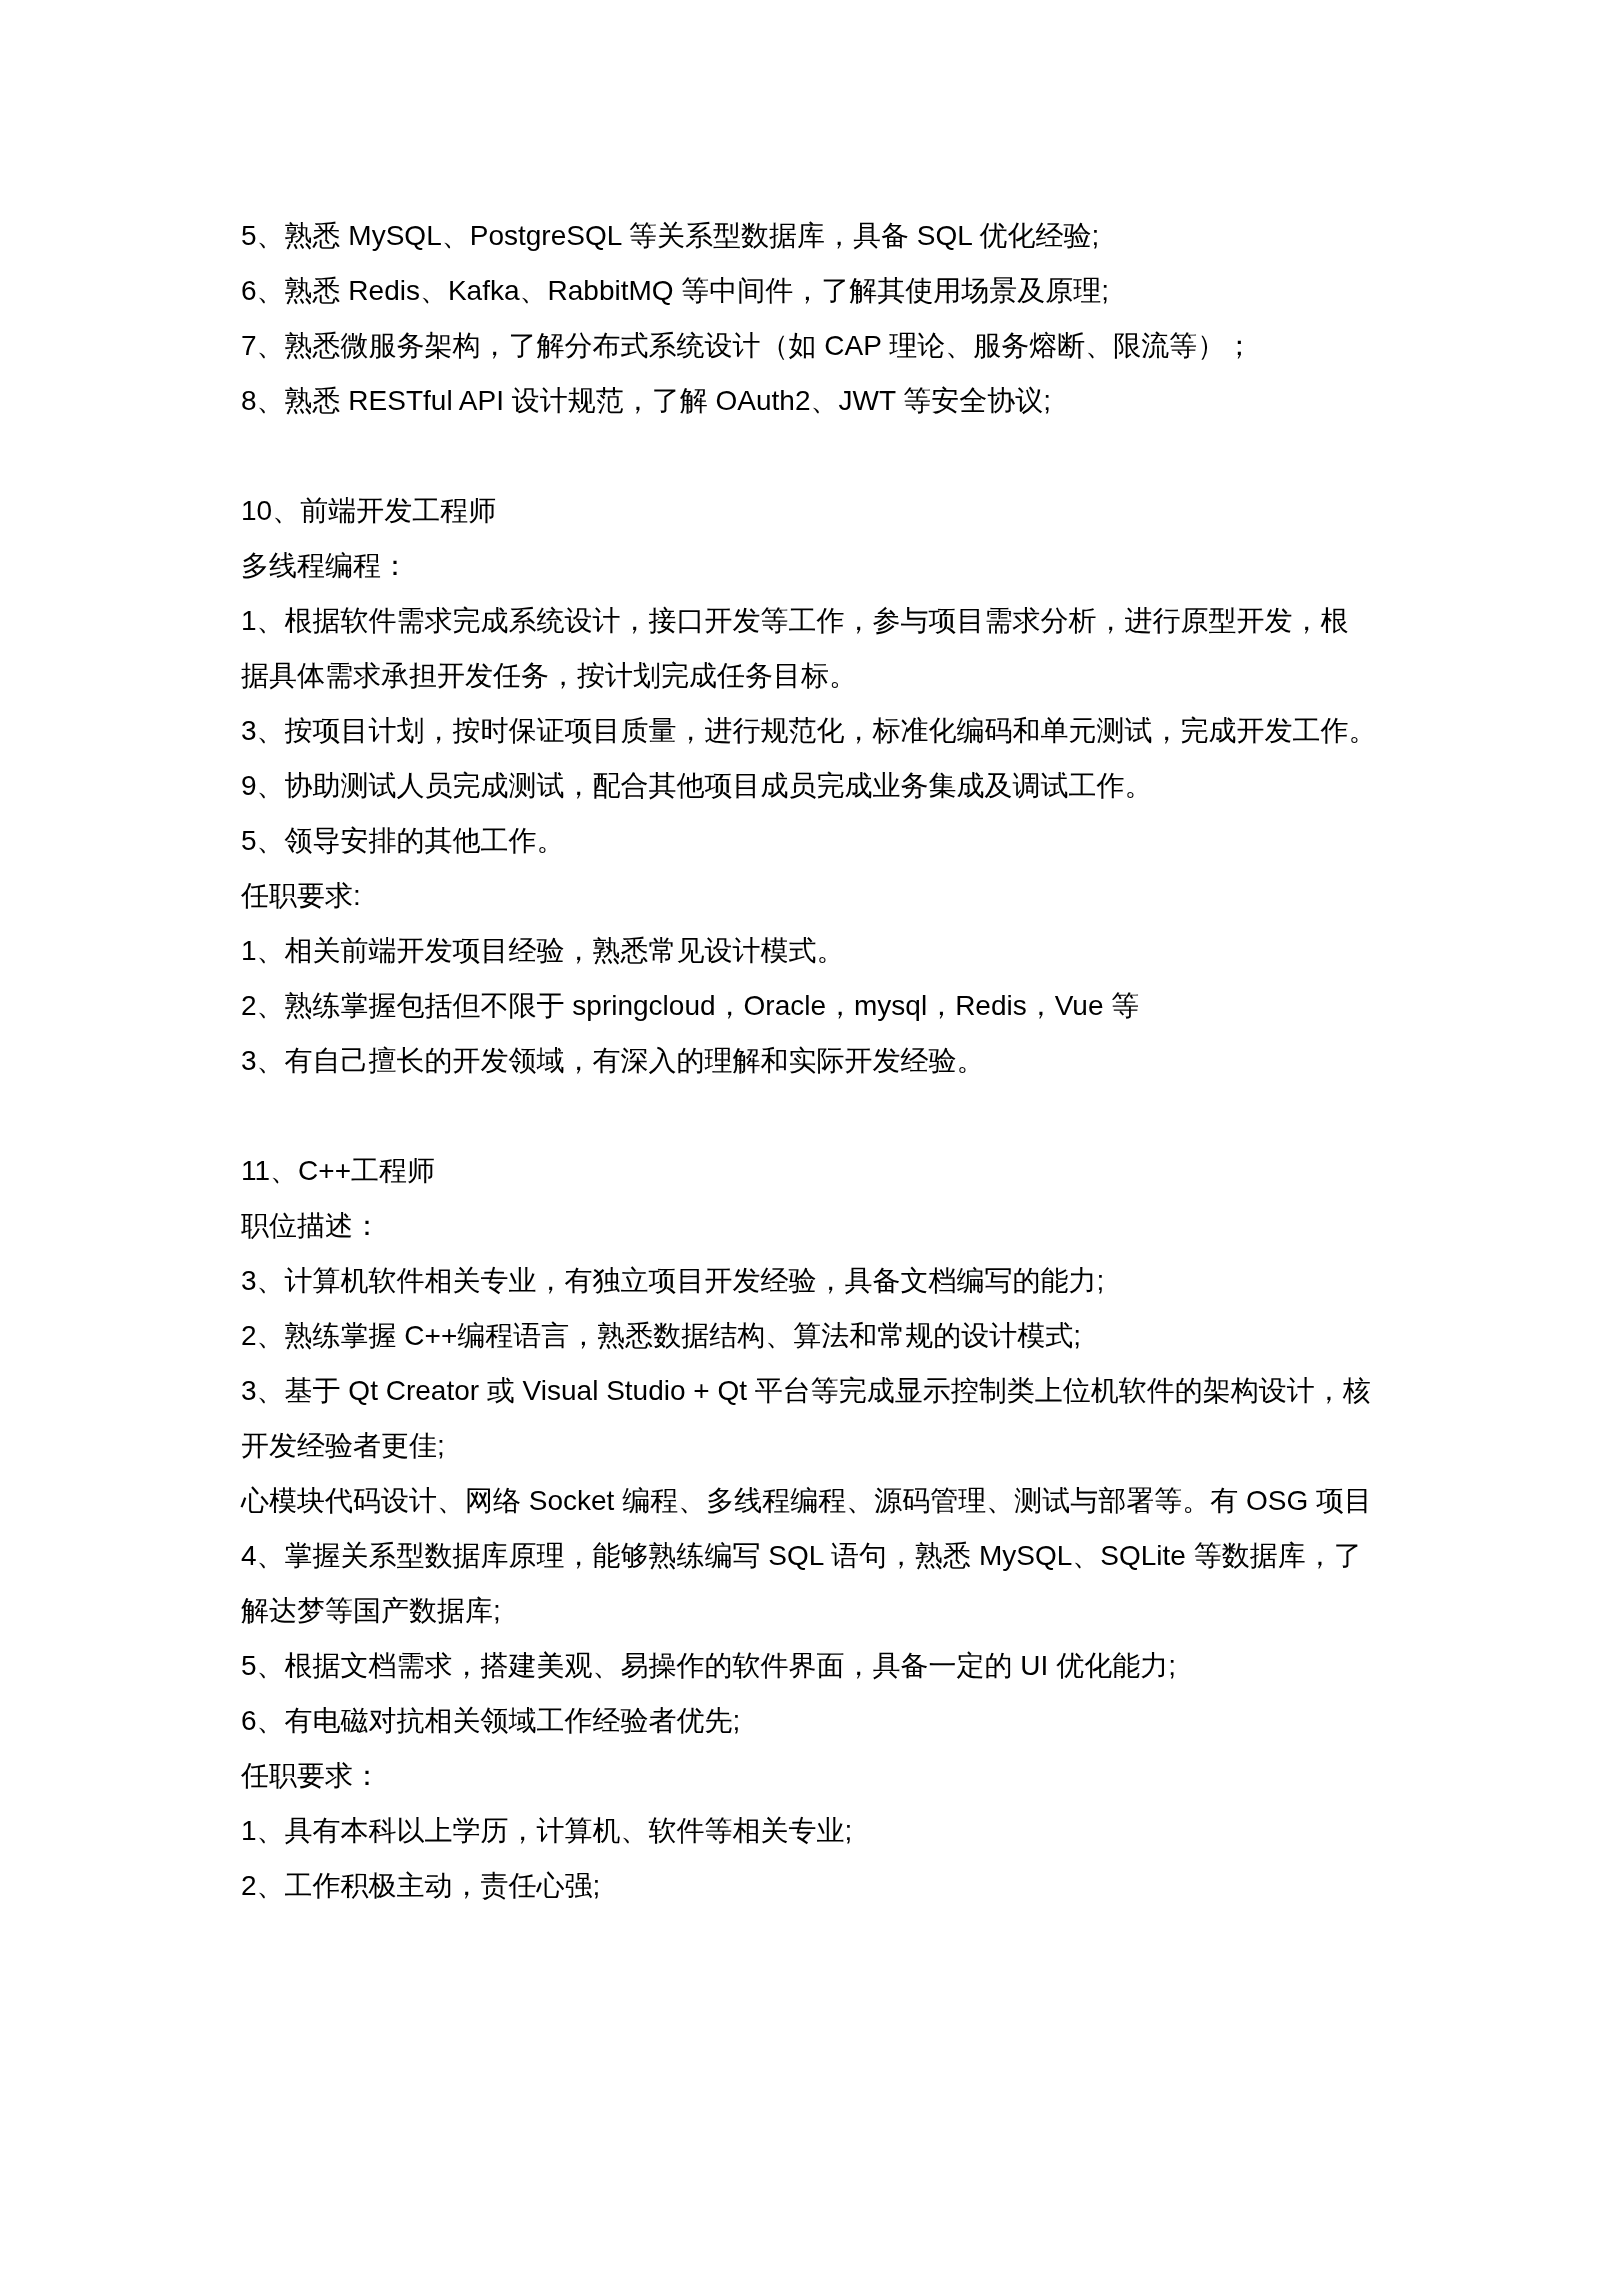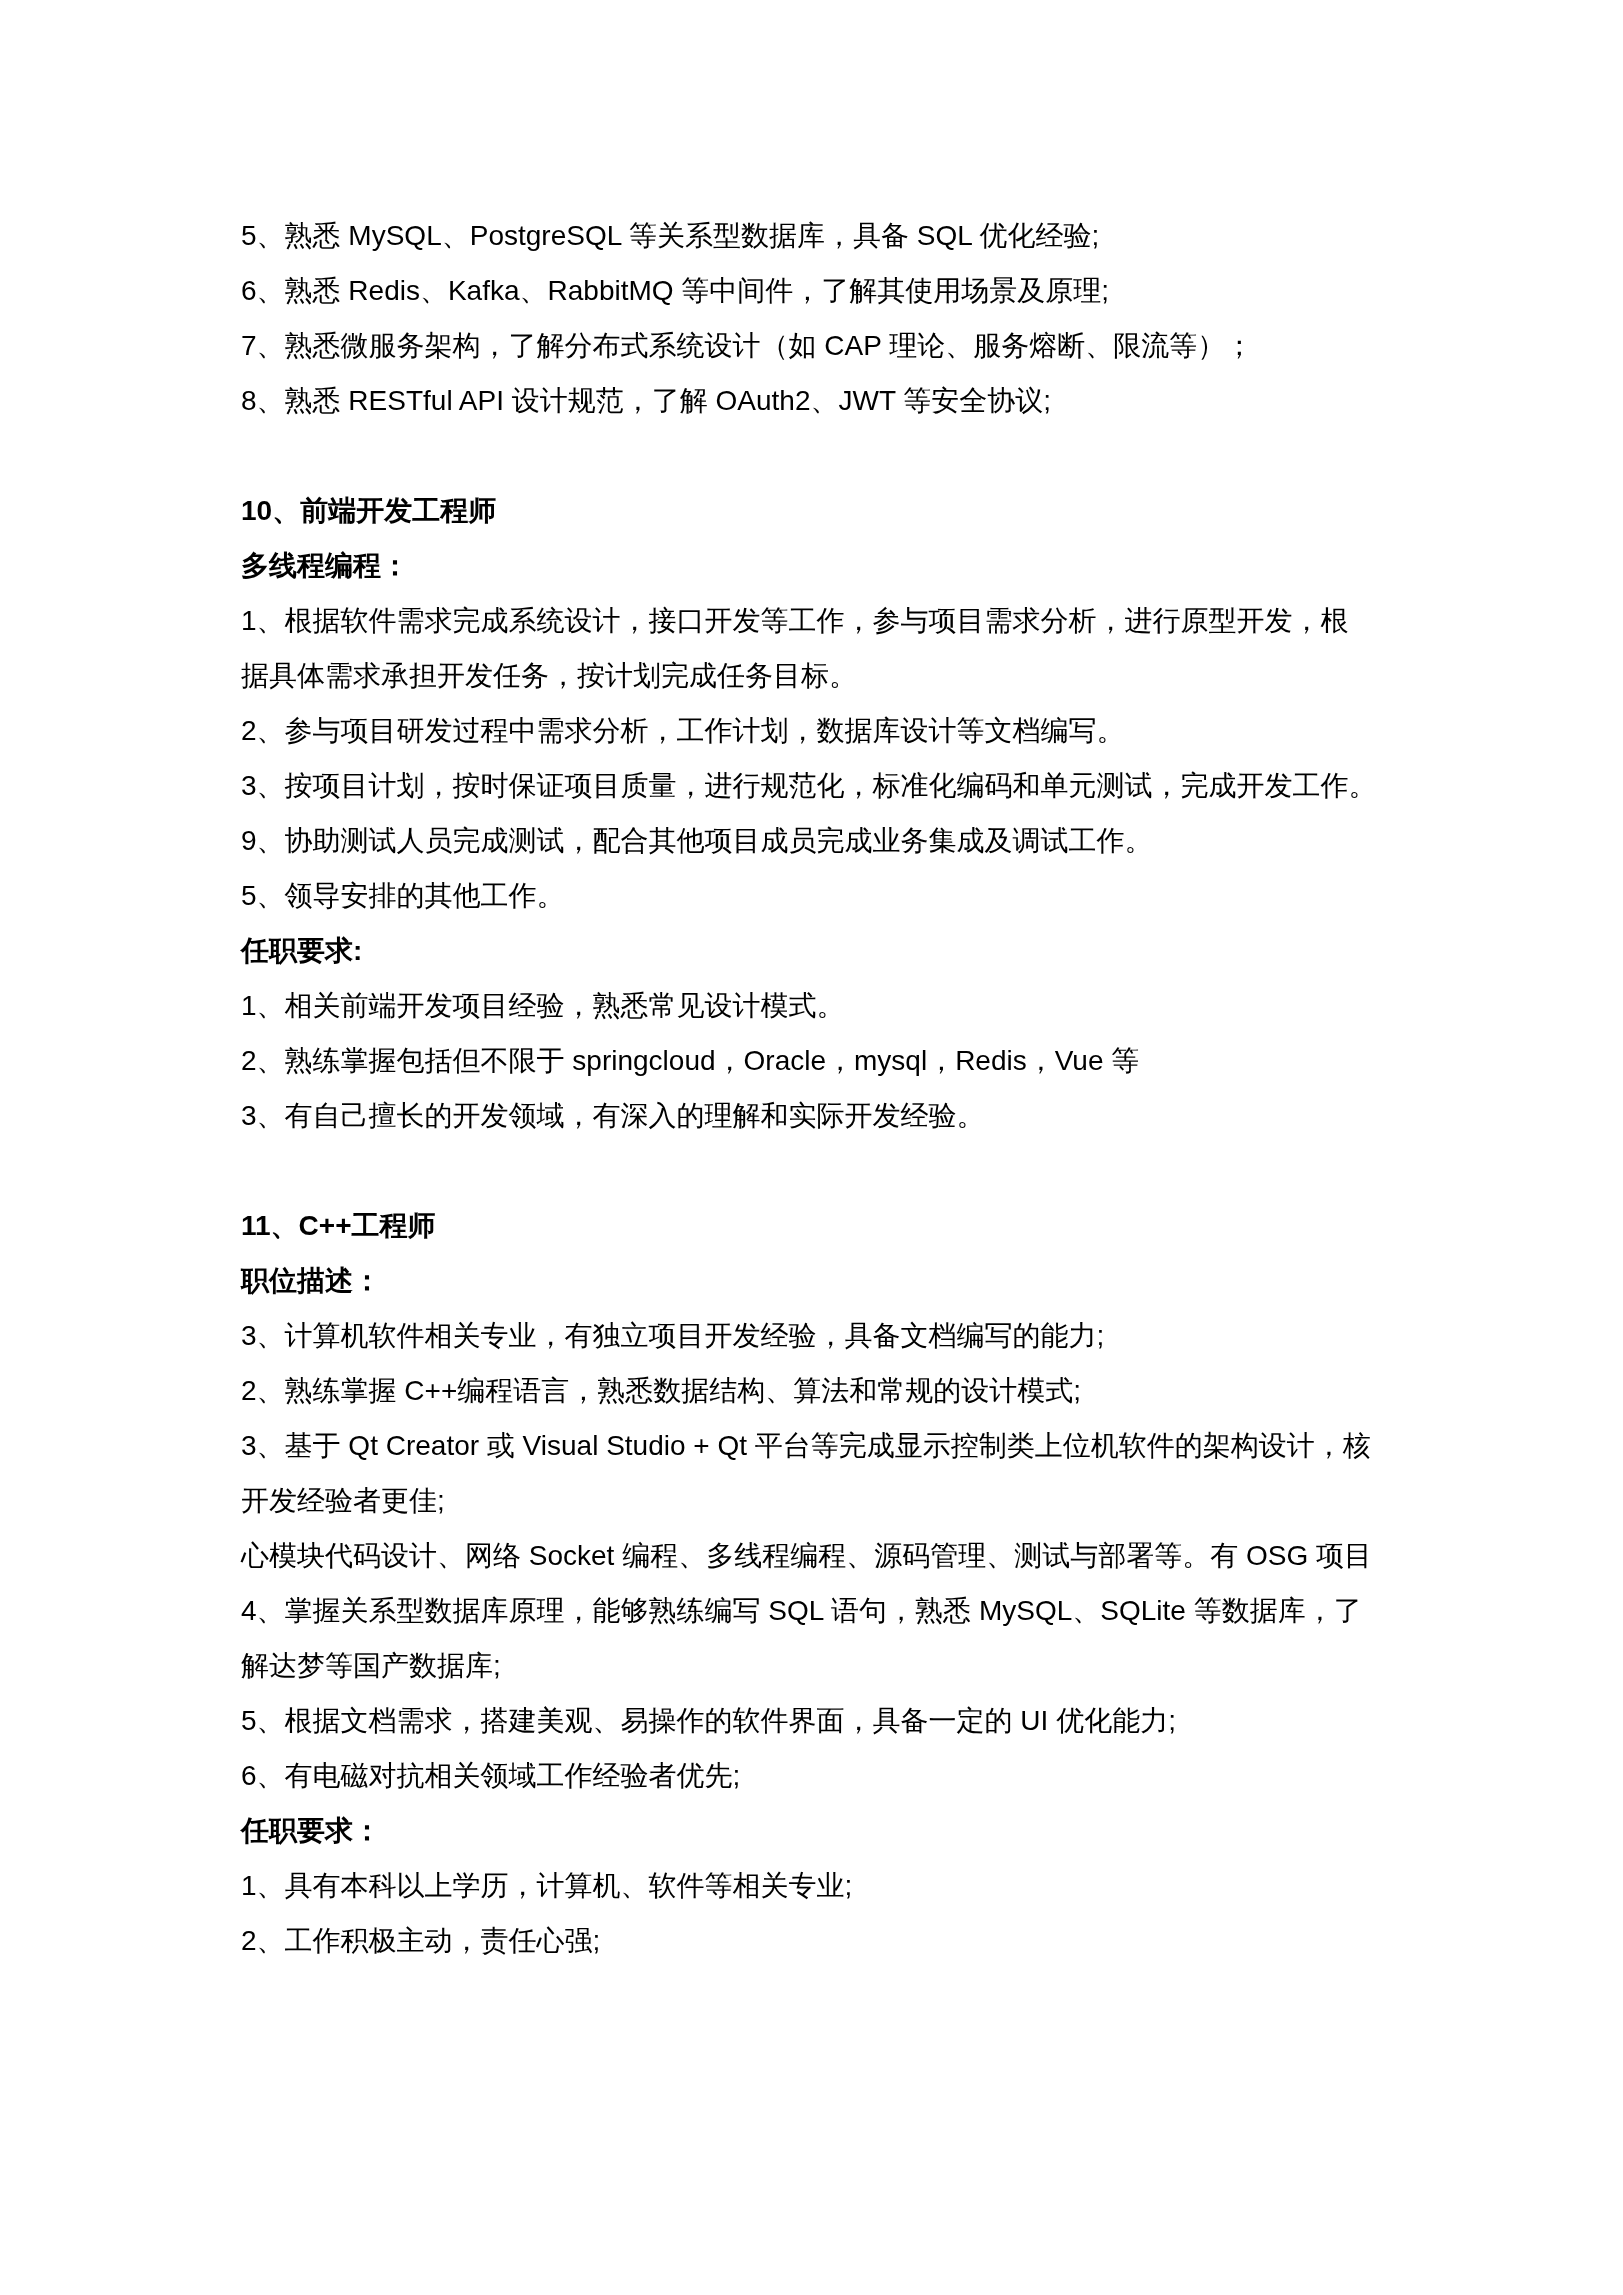--- a/index.html
+++ b/index.html
@@ -28,41 +28,40 @@
   .line {
     height: 55px;
     line-height: 55px;
     font-size: 28px;
     color: #000000;
     font-weight: 400;
     white-space: nowrap;
     font-family: "Liberation Sans", sans-serif;
   }
   .line.bold {
-    font-weight: 700;
+    font-weight: 400;
   }
   .line.blank {
     
   }
 </style>
 </head>
 <body>
 
 <div class="page">
   <div class="doc-body" id="doc-body">
       <div class="line">5、熟悉 MySQL、PostgreSQL 等关系型数据库，具备 SQL 优化经验;</div>
       <div class="line">6、熟悉 Redis、Kafka、RabbitMQ 等中间件，了解其使用场景及原理;</div>
       <div class="line">7、熟悉微服务架构，了解分布式系统设计（如 CAP 理论、服务熔断、限流等）；</div>
       <div class="line">8、熟悉 RESTful API 设计规范，了解 OAuth2、JWT 等安全协议;</div>
       <div class="line blank"></div>
       <div class="line bold">10、前端开发工程师</div>
       <div class="line bold">多线程编程：</div>
       <div class="line">1、根据软件需求完成系统设计，接口开发等工作，参与项目需求分析，进行原型开发，根</div>
       <div class="line">据具体需求承担开发任务，按计划完成任务目标。</div>
-      <div class="line">2、参与项目研发过程中需求分析，工作计划，数据库设计等文档编写。</div>
       <div class="line">3、按项目计划，按时保证项目质量，进行规范化，标准化编码和单元测试，完成开发工作。</div>
       <div class="line">9、协助测试人员完成测试，配合其他项目成员完成业务集成及调试工作。</div>
       <div class="line">5、领导安排的其他工作。</div>
       <div class="line bold">任职要求:</div>
       <div class="line">1、相关前端开发项目经验，熟悉常见设计模式。</div>
       <div class="line">2、熟练掌握包括但不限于 springcloud，Oracle，mysql，Redis，Vue 等</div>
       <div class="line">3、有自己擅长的开发领域，有深入的理解和实际开发经验。</div>
       <div class="line blank"></div>
       <div class="line bold">11、C++工程师</div>
       <div class="line bold">职位描述：</div>

